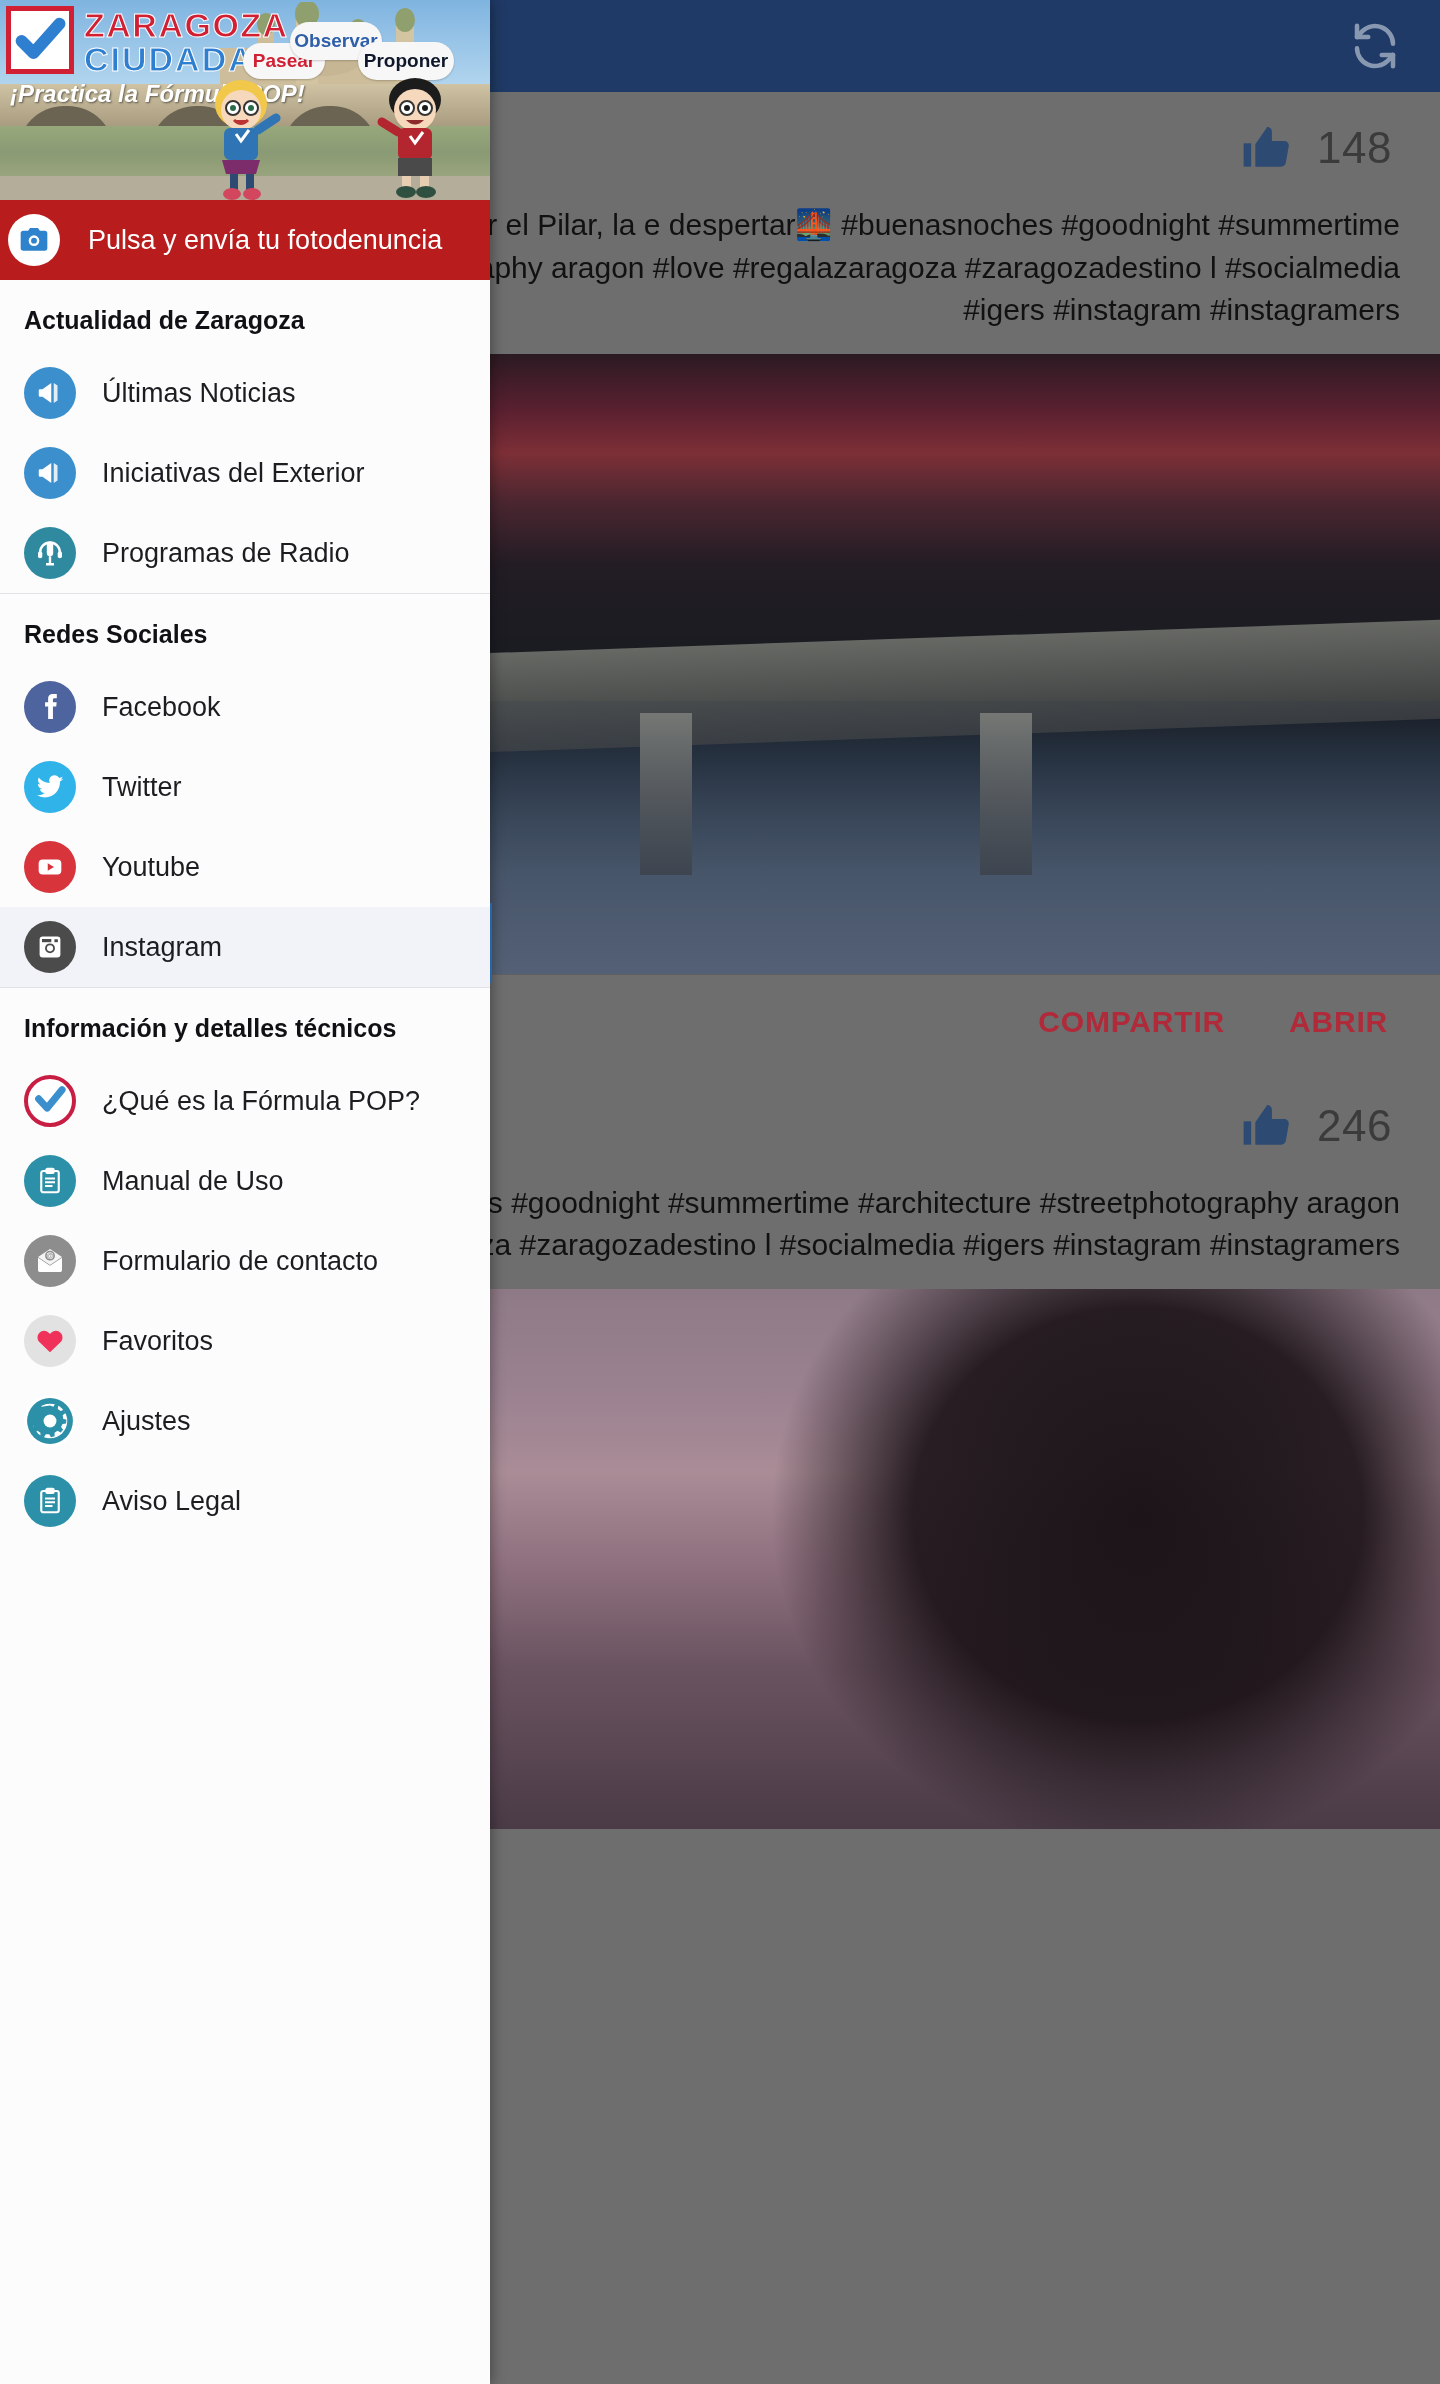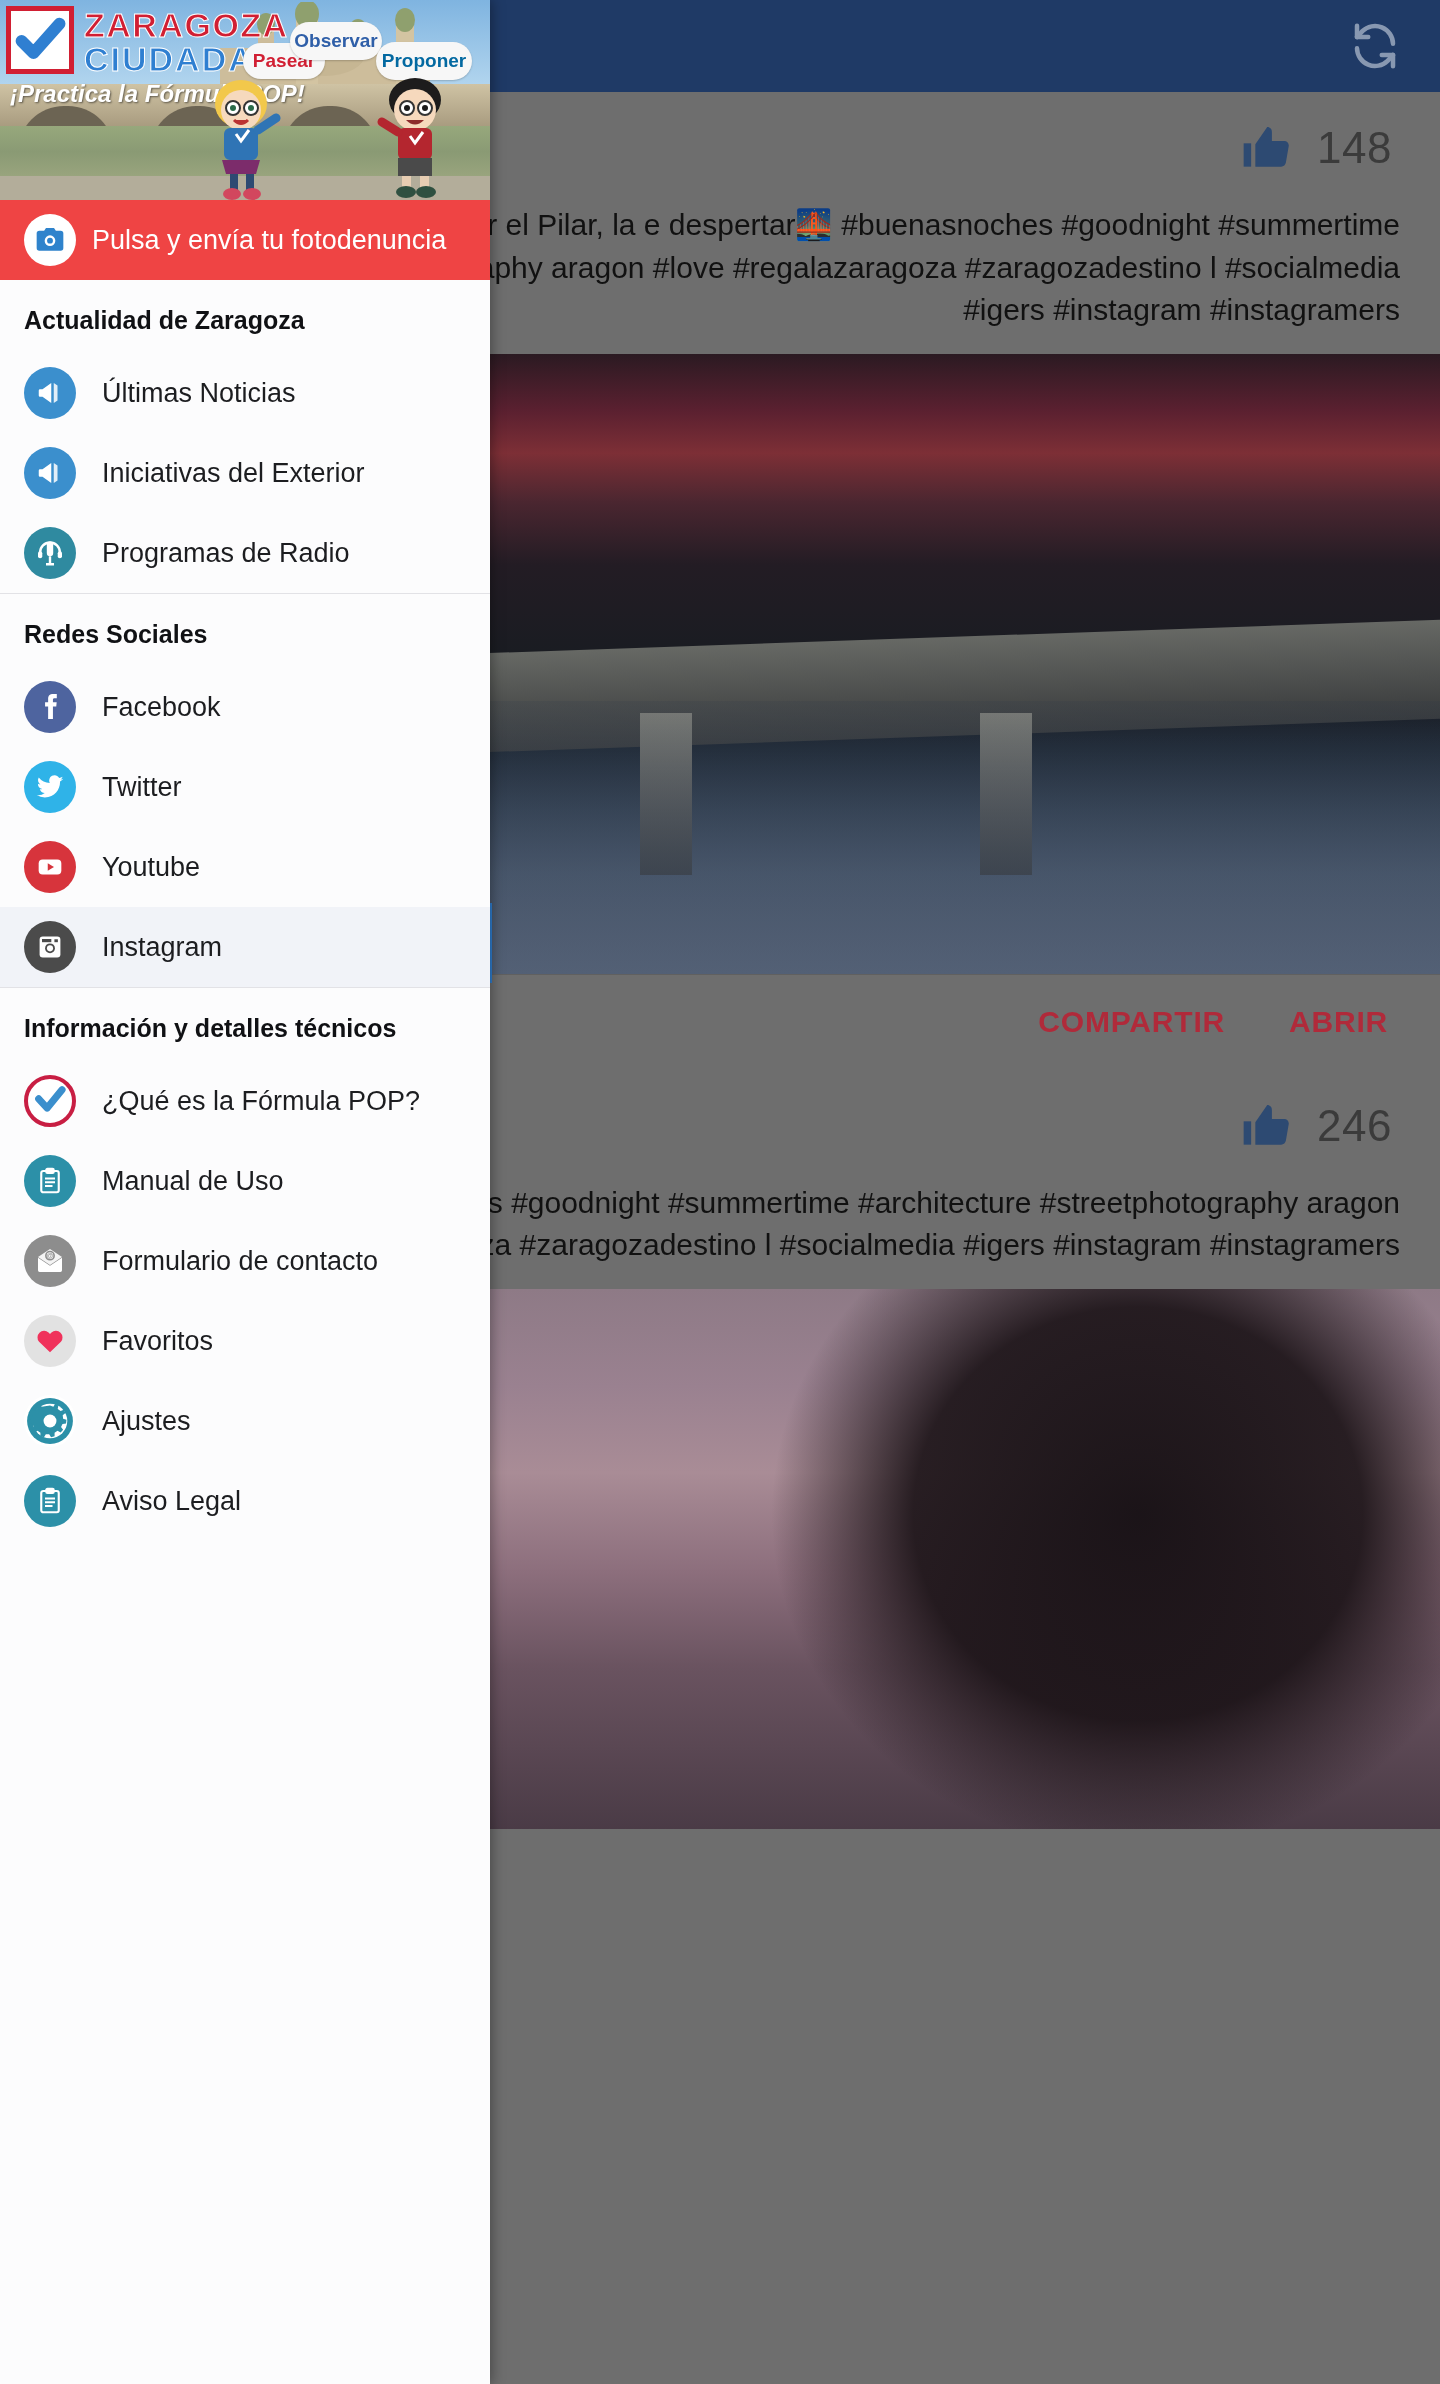--- a/index.html
+++ b/index.html
@@ -154,29 +154,29 @@
   }
   .bubble{
     position:absolute;
     background:#f7f7f7; border-radius:30px;
     display:flex;align-items:center;justify-content:center;
     font-size:19px;font-weight:bold;
     box-shadow:0 1px 2px rgba(0,0,0,.2);
   }
   .bubble.b1{ left:243px; top:43px; width:82px;height:36px; color:#d11f33;}
   .bubble.b2{ left:290px; top:22px; width:92px;height:38px; color:#2f5fa8;}
-  .bubble.b3{ left:376px; top:42px; width:96px;height:38px; color:#0369a1;}
+  .bubble.b3{ left:358px; top:42px; width:96px;height:38px; color:#0f172a;}
   .kid{
     position:absolute; bottom:0; width:90px; height:130px;
   }
 
   
   .cta{
-    width:490px; height:80px; background:#ef4444;
-    display:flex; align-items:center; gap:16px; padding-left:24px;
+    width:490px; height:80px; background:#b91c1c;
+    display:flex; align-items:center; gap:28px; padding-left:8px;
   }
   .cta-icon{
     width:52px;height:52px;border-radius:50%;background:#fff;
     display:flex;align-items:center;justify-content:center;flex:none;
   }
   .cta-label{ font-size:27px; color:#fff; }
 
   
   .section{ background:#fcfcfd; padding:0; }
   .section + .section{ border-top:1px solid #e2e2e6; }

